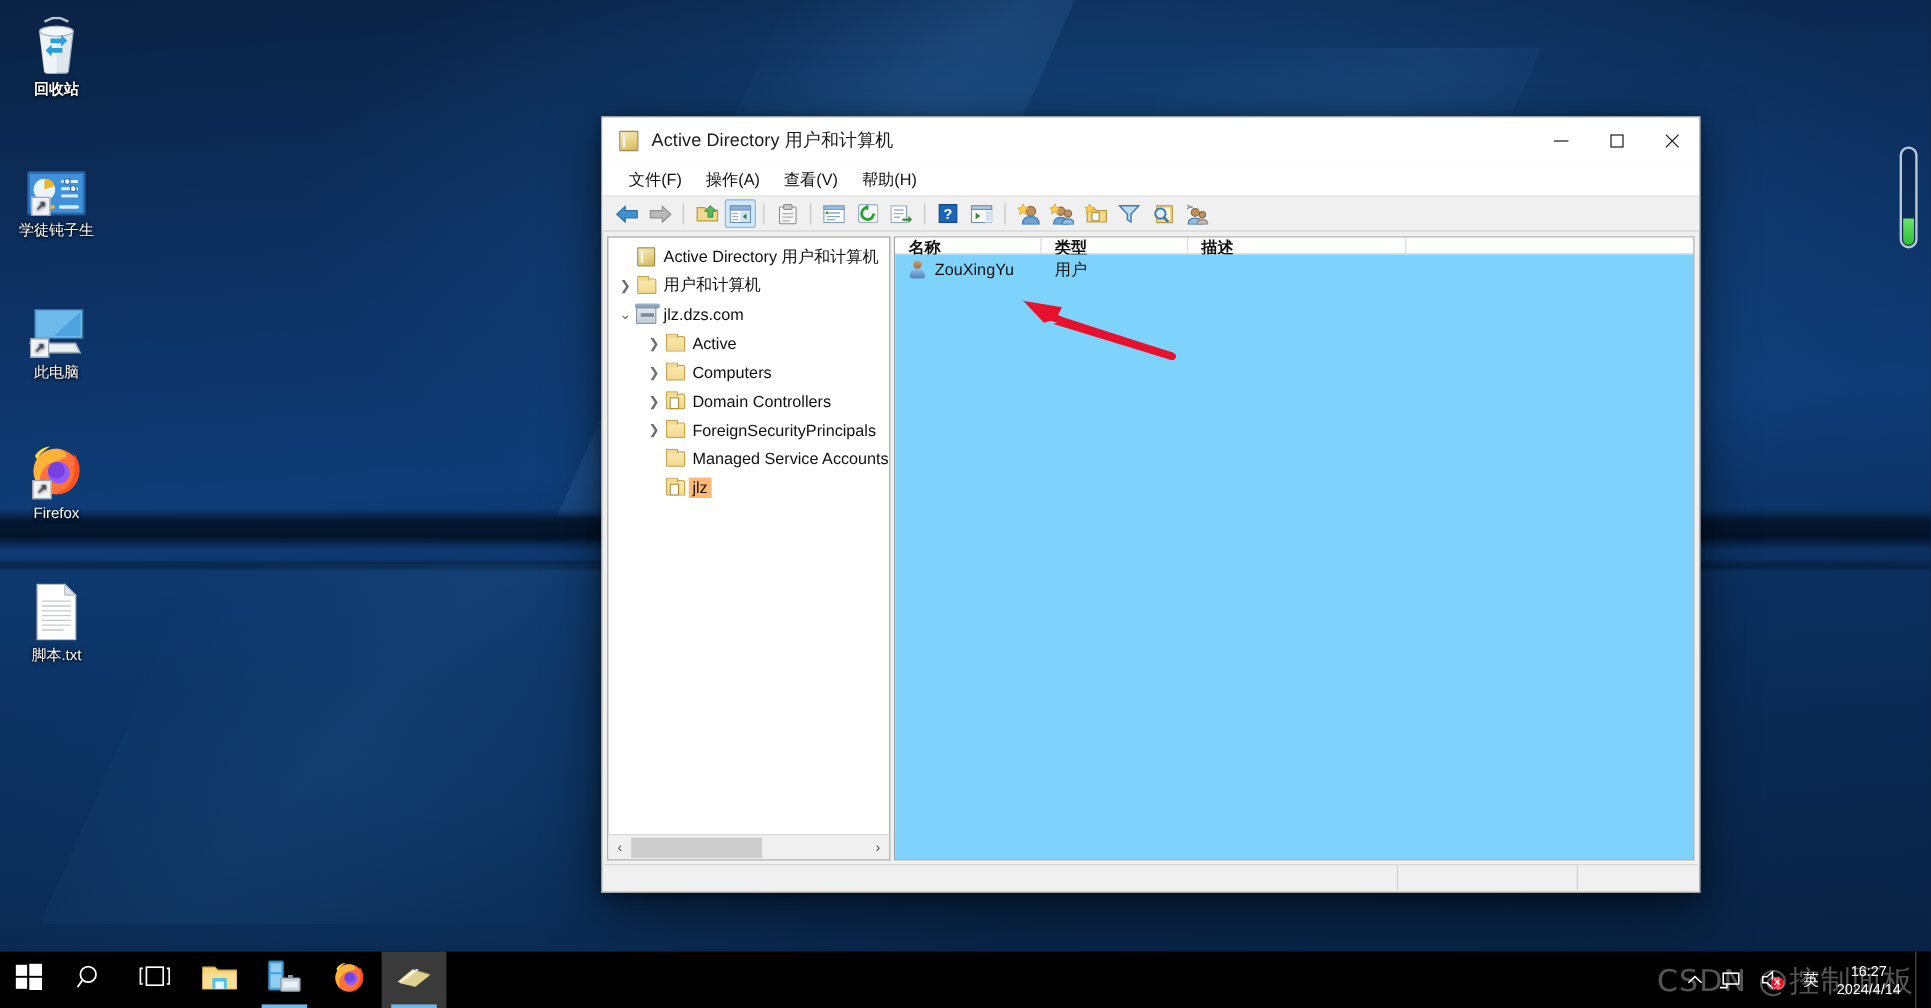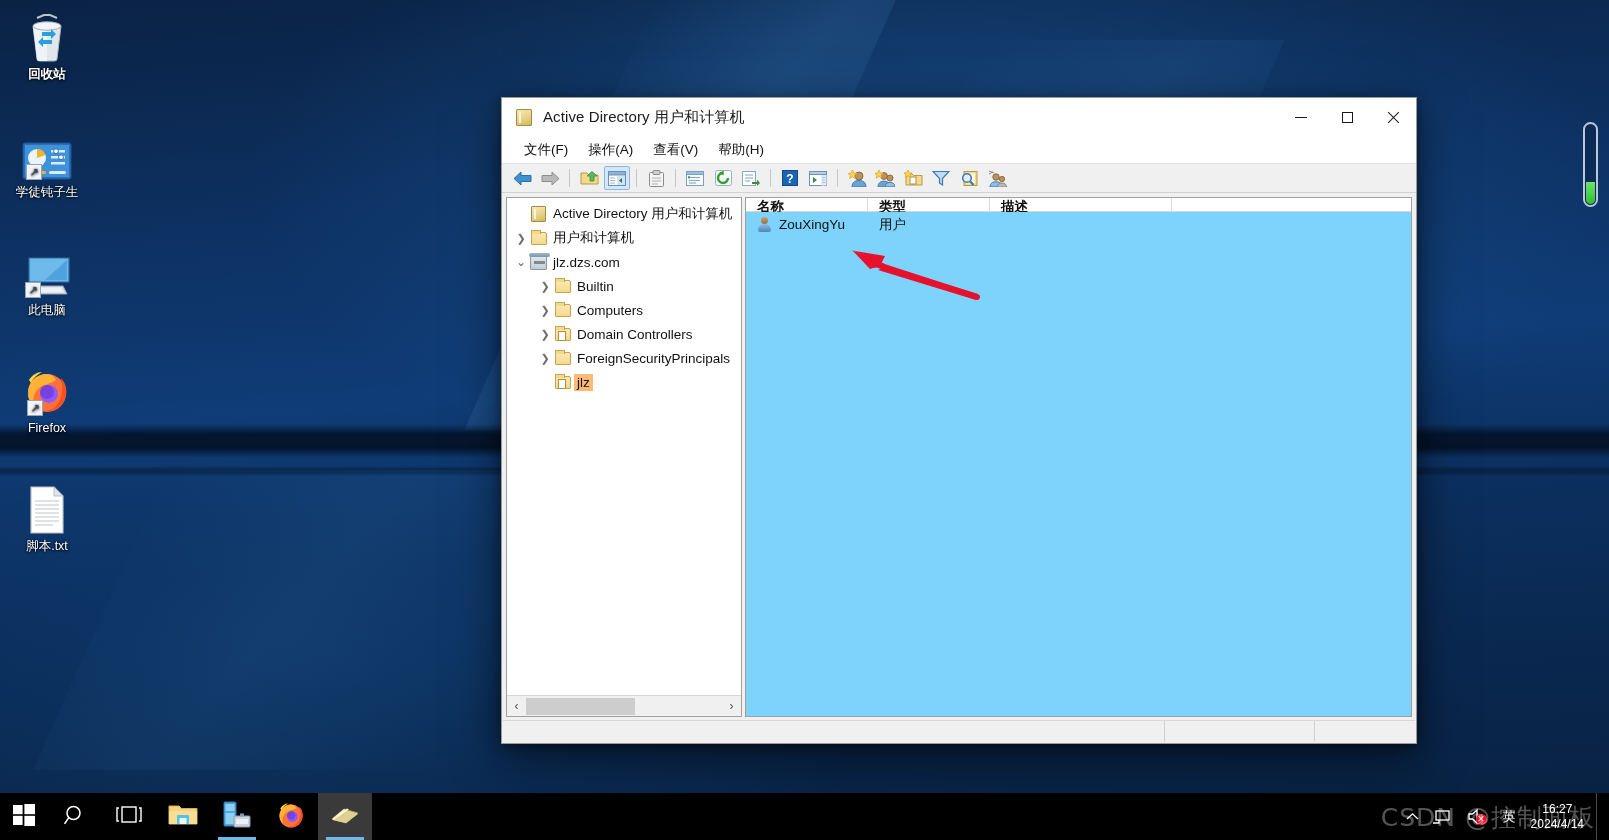--- a/index.html
+++ b/index.html
@@ -544,21 +544,21 @@
               <span class="domain-ico"></span>
             </span>
           <span class="tlabel">jlz.dzs.com</span>
         </div>
 
         <div class="tnode" style="padding-left:30px;">
           <span class="twist">❯</span>
           <span class="ticon">
               <span class="folder"></span>
             </span>
-          <span class="tlabel">Builtin</span>
+          <span class="tlabel">Active</span>
         </div>
 
         <div class="tnode" style="padding-left:30px;">
           <span class="twist">❯</span>
           <span class="ticon">
               <span class="folder"></span>
             </span>
           <span class="tlabel">Computers</span>
         </div>
 
@@ -571,20 +571,27 @@
         </div>
 
         <div class="tnode" style="padding-left:30px;">
           <span class="twist">❯</span>
           <span class="ticon">
               <span class="folder"></span>
             </span>
           <span class="tlabel">ForeignSecurityPrincipals</span>
         </div>
 
+        <div class="tnode" style="padding-left:30px;">
+          <span class="tspacer"></span>
+          <span class="ticon">
+              <span class="folder"></span>
+            </span>
+          <span class="tlabel">Managed Service Accounts</span>
+        </div>
 
 
         <div class="tnode sel" style="padding-left:30px;">
           <span class="tspacer"></span>
           <span class="ticon">
               <span class="folder ou"></span>
             </span>
           <span class="tlabel">jlz</span>
         </div>
 

